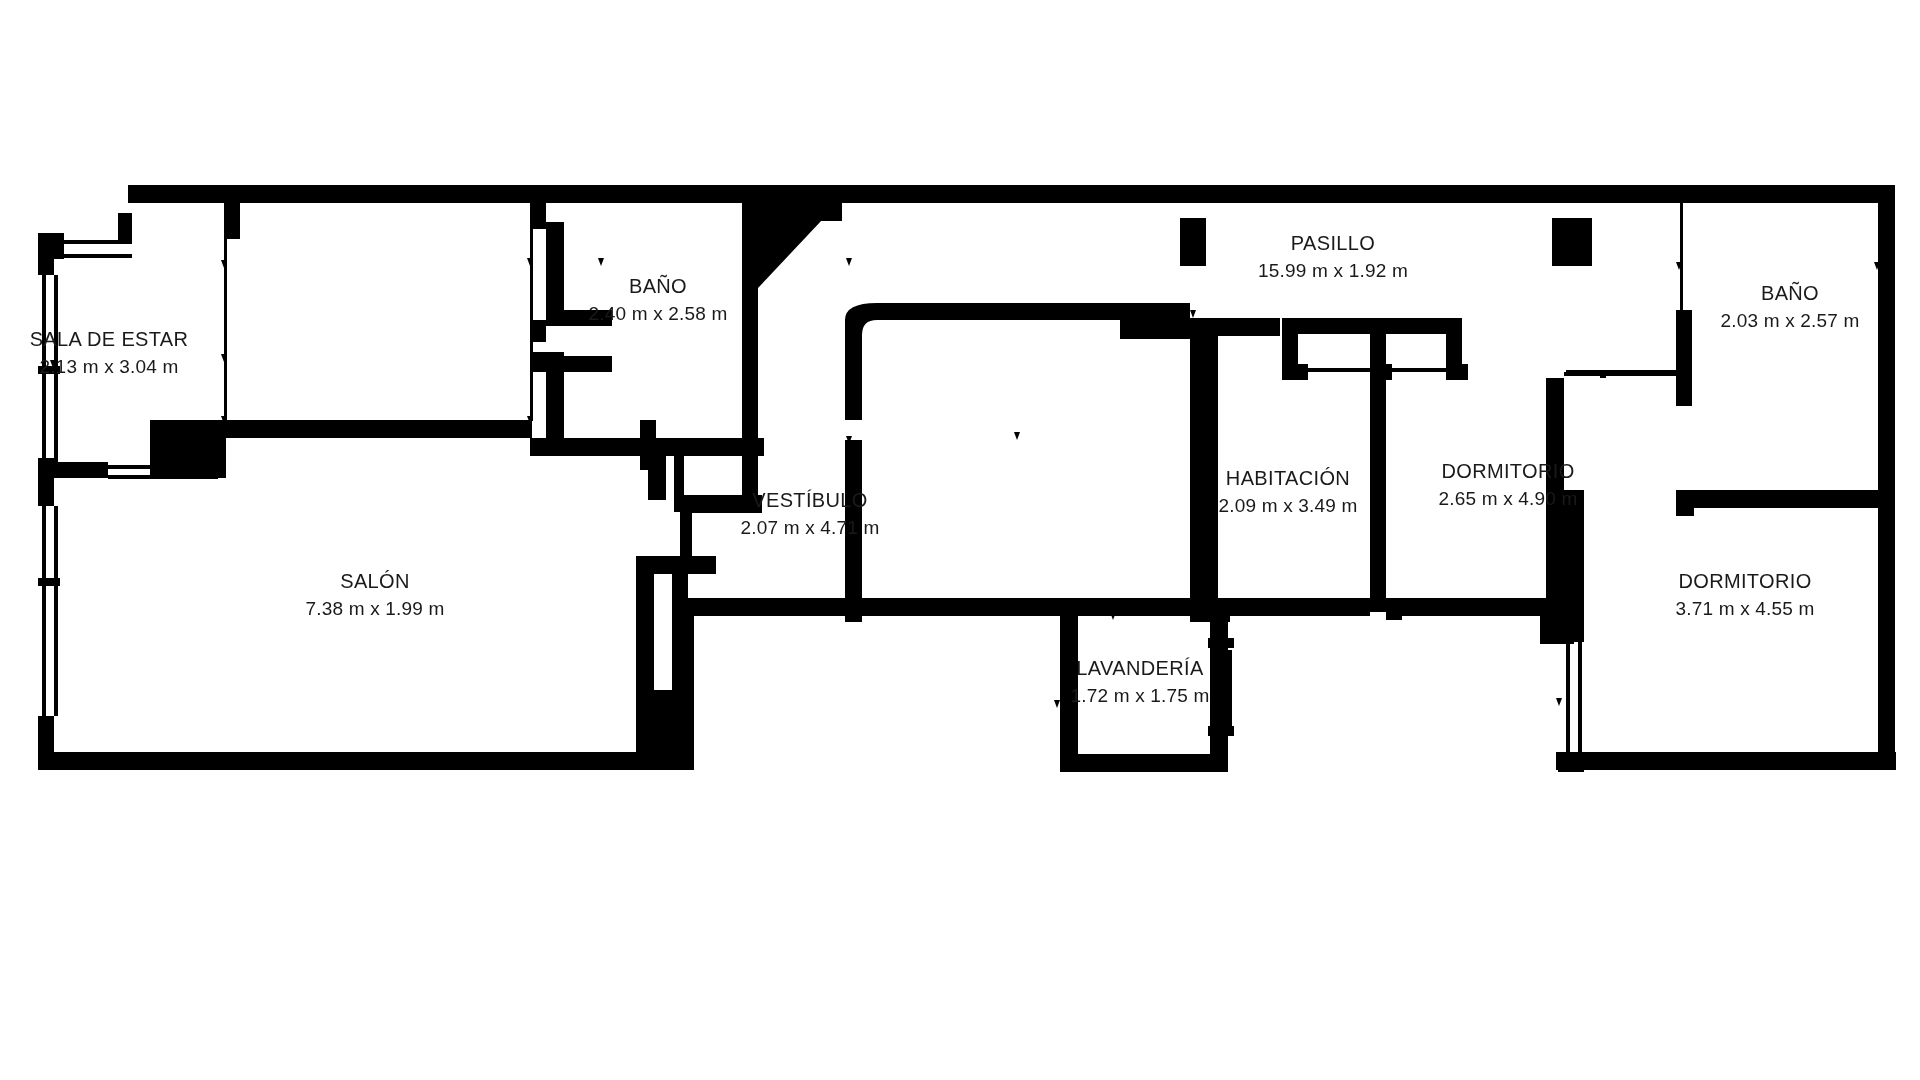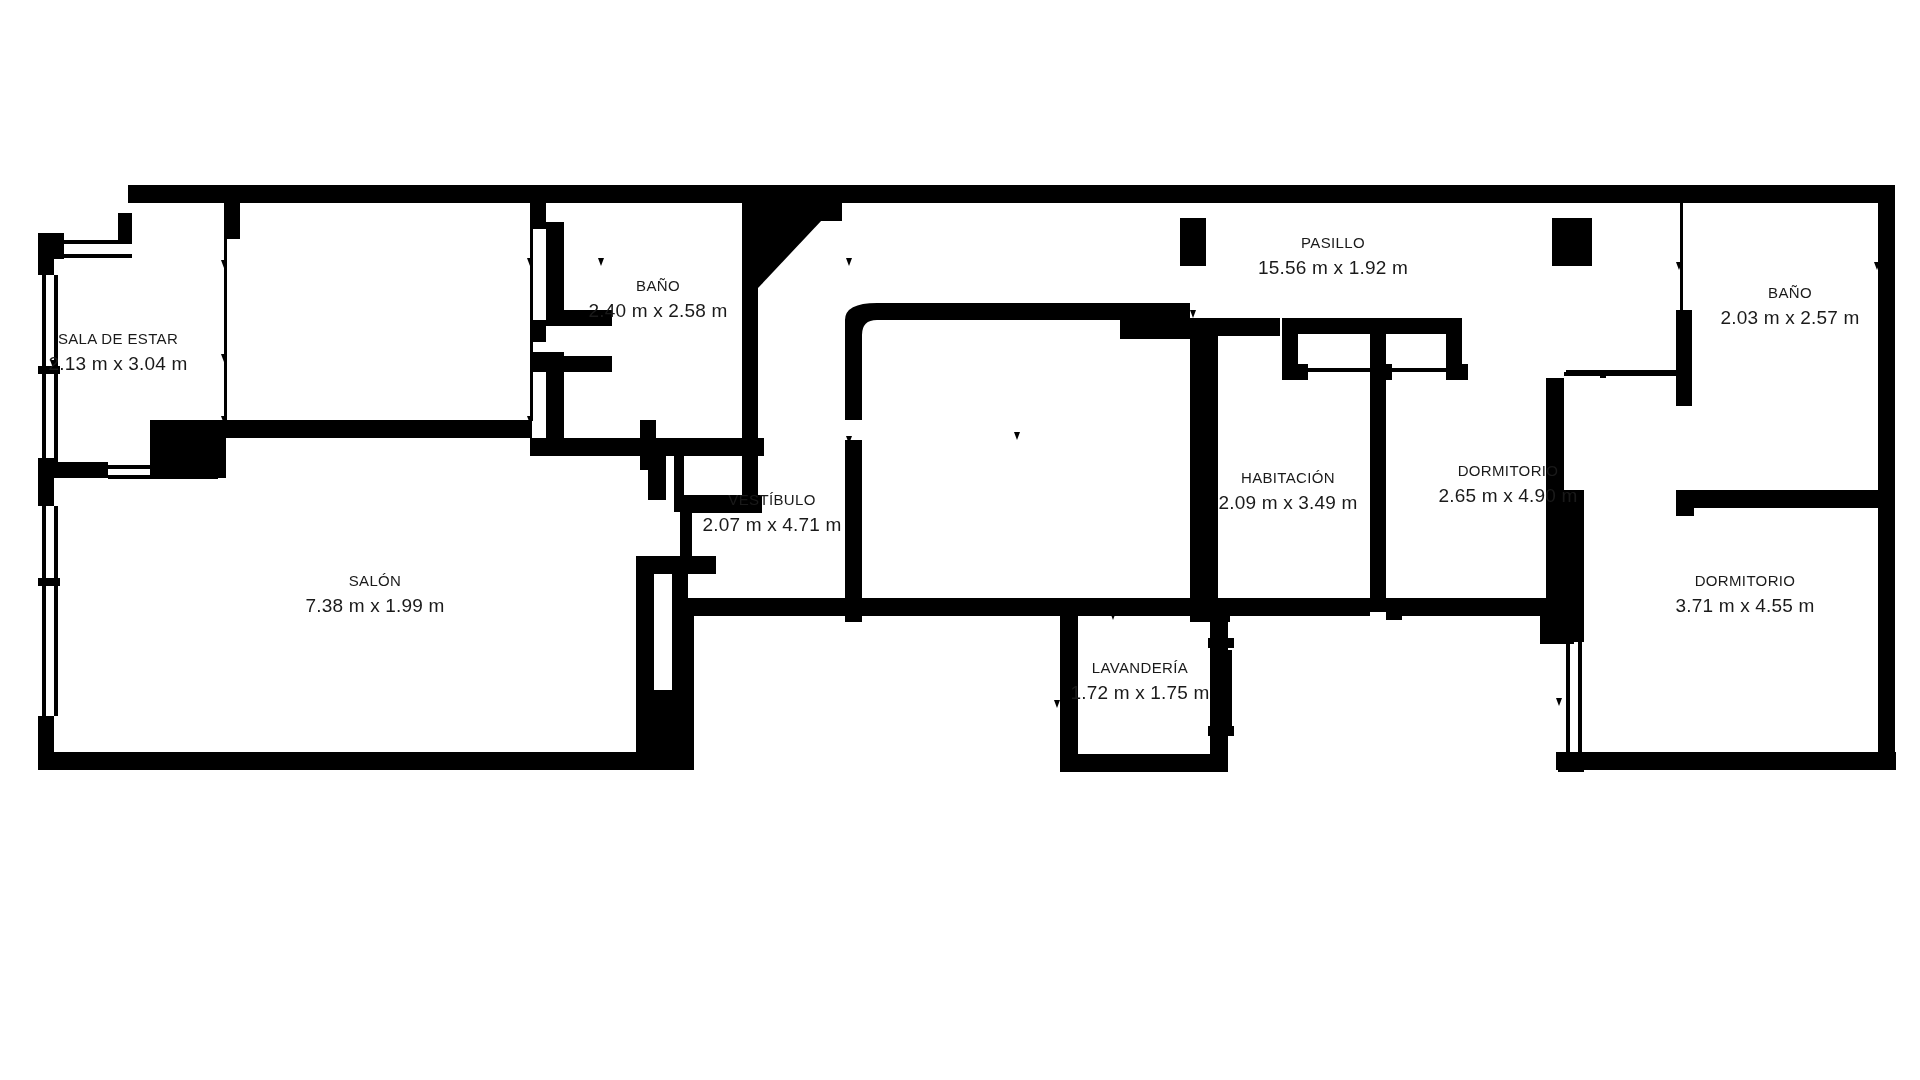--- a/index.html
+++ b/index.html
@@ -33,21 +33,21 @@
     position: absolute;
     text-align: center;
     color: #1a1a1a;
     line-height: 1.30;
     white-space: nowrap;
     transform: translate(-50%, -50%);
     pointer-events: none;
   }
   .room-label .rl-name {
     display: block;
-    font-size: 15px;
+    font-size: 20px;
     letter-spacing: 0.35px;
     font-weight: 400;
   }
   .room-label .rl-dims {
     display: block;
     font-size: 19px;
     letter-spacing: 0.2px;
     font-weight: 400;
     margin-top: 3px;
   }
@@ -232,32 +232,32 @@
         <polygon points="50,578 56,578 53,586"></polygon>
         <polygon points="221,354 227,354 224,362"></polygon>
         <polygon points="1110,612 1116,612 1113,620"></polygon>
         <polygon points="1054,700 1060,700 1057,708"></polygon>
         <polygon points="1214,700 1220,700 1217,708"></polygon>
       </g>
 
     </g>
   </svg>
 
-  <div class="room-label" style="left:118px; top:353px;">
+  <div class="room-label" style="left:109px; top:353px;">
     <span class="rl-name">SALA DE ESTAR</span>
     <span class="rl-dims">2.13 m x 3.04 m</span>
   </div>
 
 
   <div class="room-label" style="left:658px; top:300px;">
     <span class="rl-name">BAÑO</span>
     <span class="rl-dims">2.40 m x 2.58 m</span>
   </div>
 
-  <div class="room-label" style="left:772px; top:514px;">
+  <div class="room-label" style="left:810px; top:514px;">
     <span class="rl-name">VESTÍBULO</span>
     <span class="rl-dims">2.07 m x 4.71 m</span>
   </div>
 
   <div class="room-label" style="left:375px; top:595px;">
     <span class="rl-name">SALÓN</span>
     <span class="rl-dims">7.38 m x 1.99 m</span>
   </div>
 
 
@@ -266,21 +266,21 @@
     <span class="rl-dims">1.72 m x 1.75 m</span>
   </div>
 
   <div class="room-label" style="left:1288px; top:472px;margin-top:20px;">
     <span class="rl-name">HABITACIÓN</span>
     <span class="rl-dims">2.09 m x 3.49 m</span>
   </div>
 
   <div class="room-label" style="left:1333px; top:257px;">
     <span class="rl-name">PASILLO</span>
-    <span class="rl-dims">15.56 m x 1.92 m</span>
+    <span class="rl-dims">15.99 m x 1.92 m</span>
   </div>
 
   <div class="room-label" style="left:1508px; top:485px;">
     <span class="rl-name">DORMITORIO</span>
     <span class="rl-dims">2.65 m x 4.90 m</span>
   </div>
 
   <div class="room-label" style="left:1790px; top:307px;">
     <span class="rl-name">BAÑO</span>
     <span class="rl-dims">2.03 m x 2.57 m</span>

